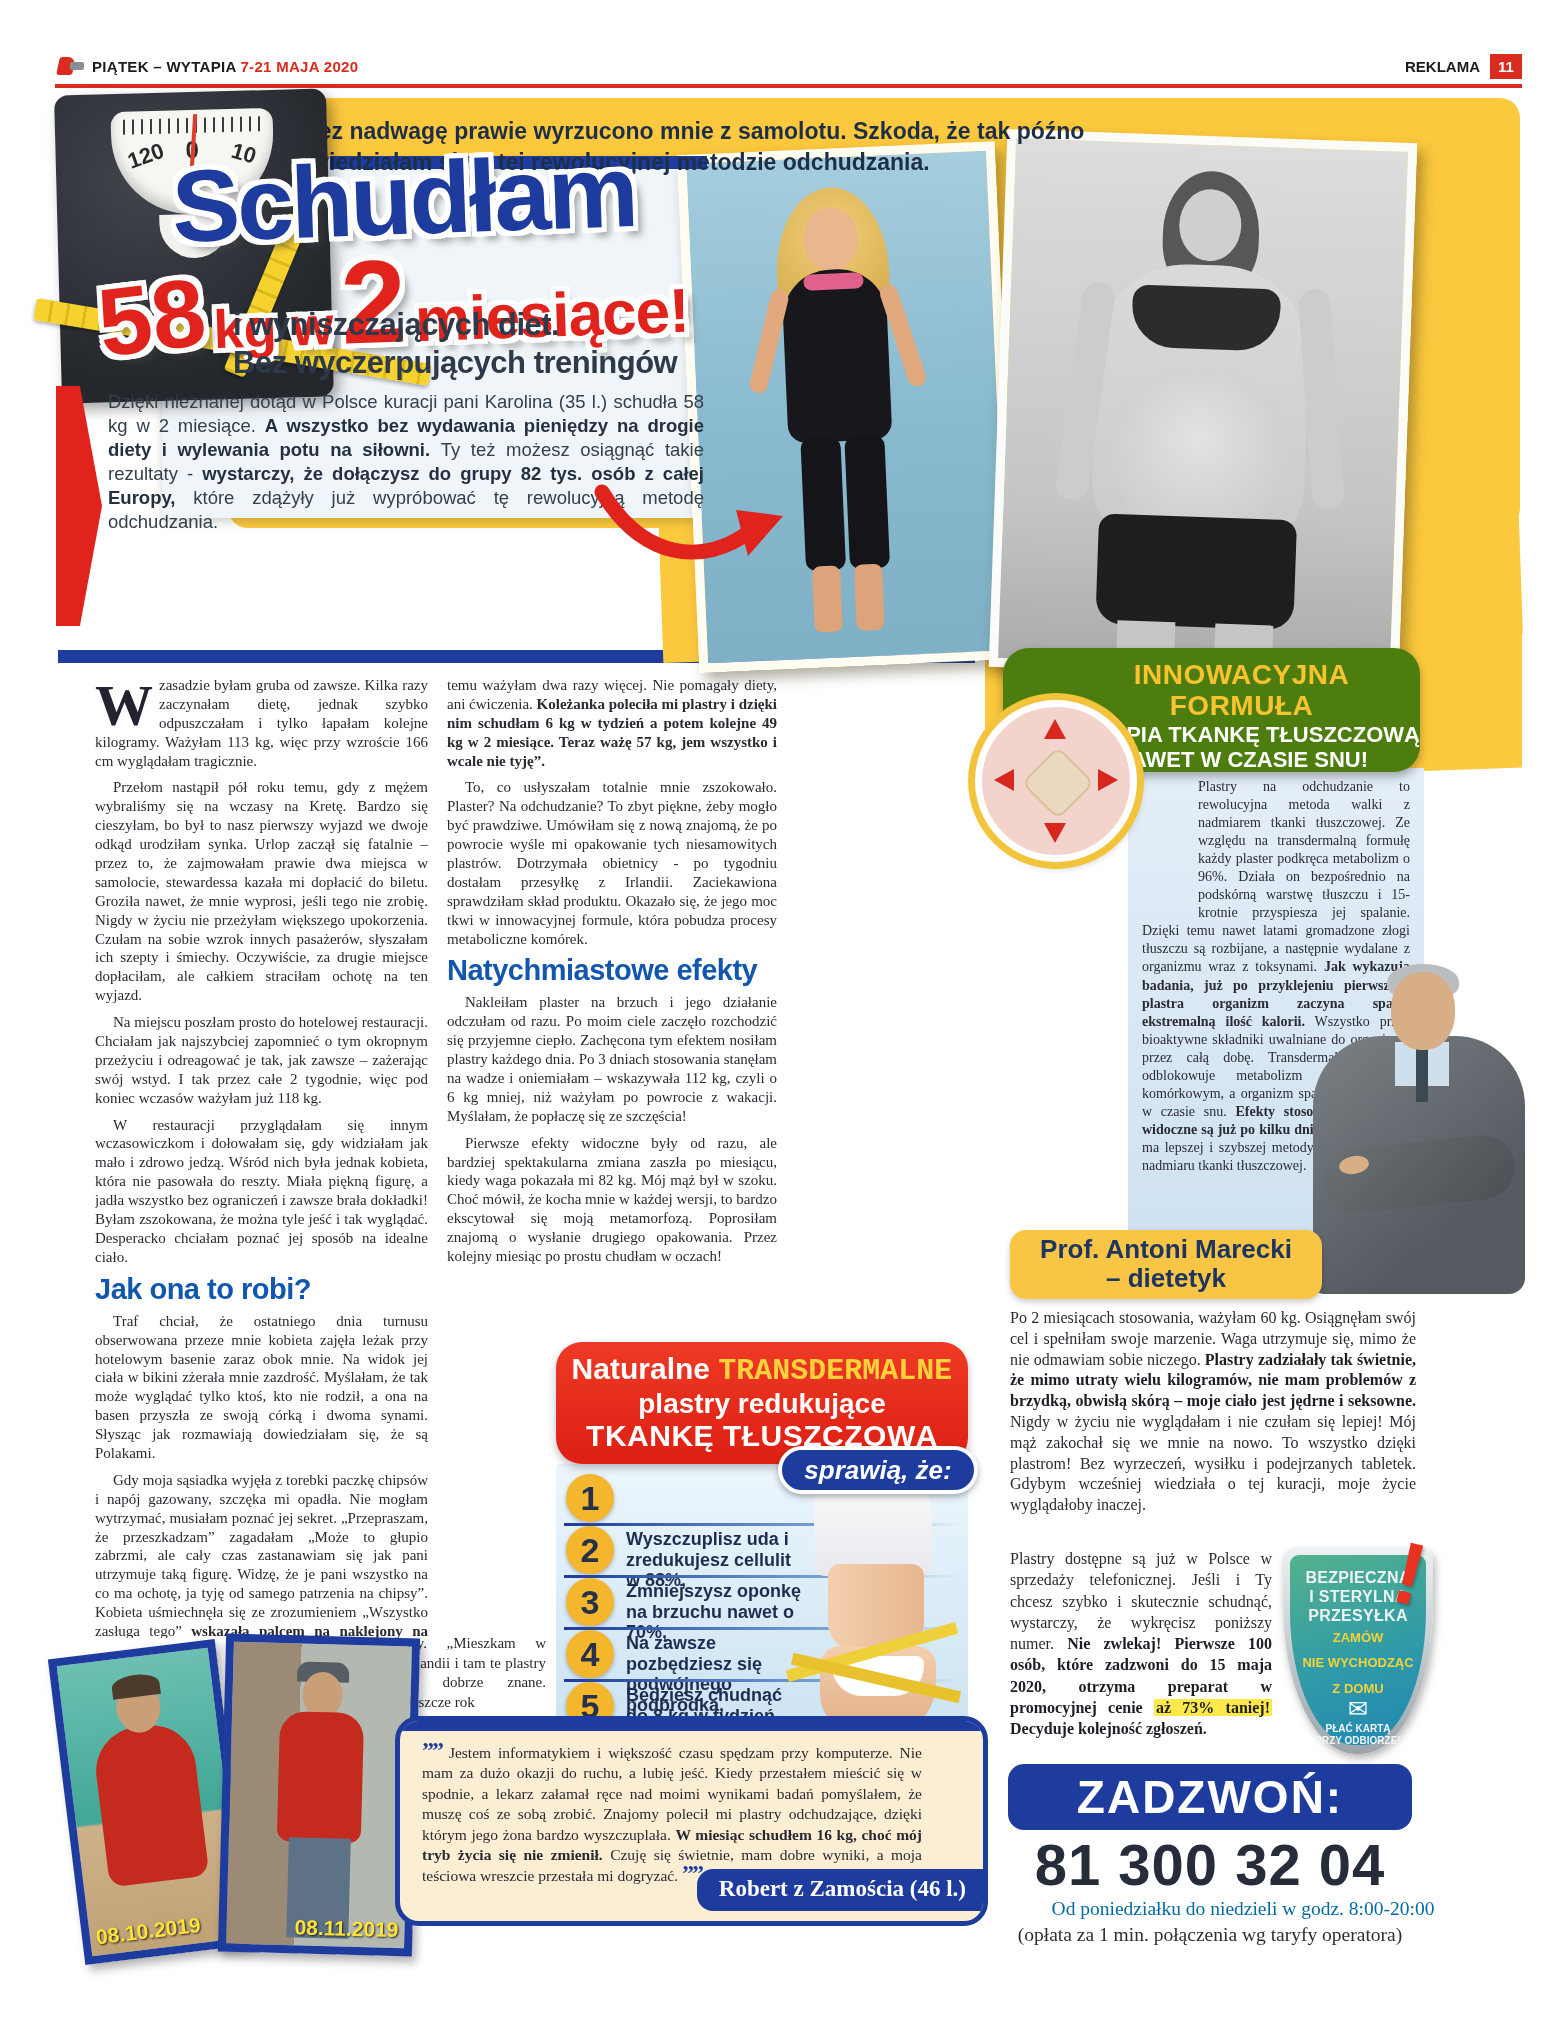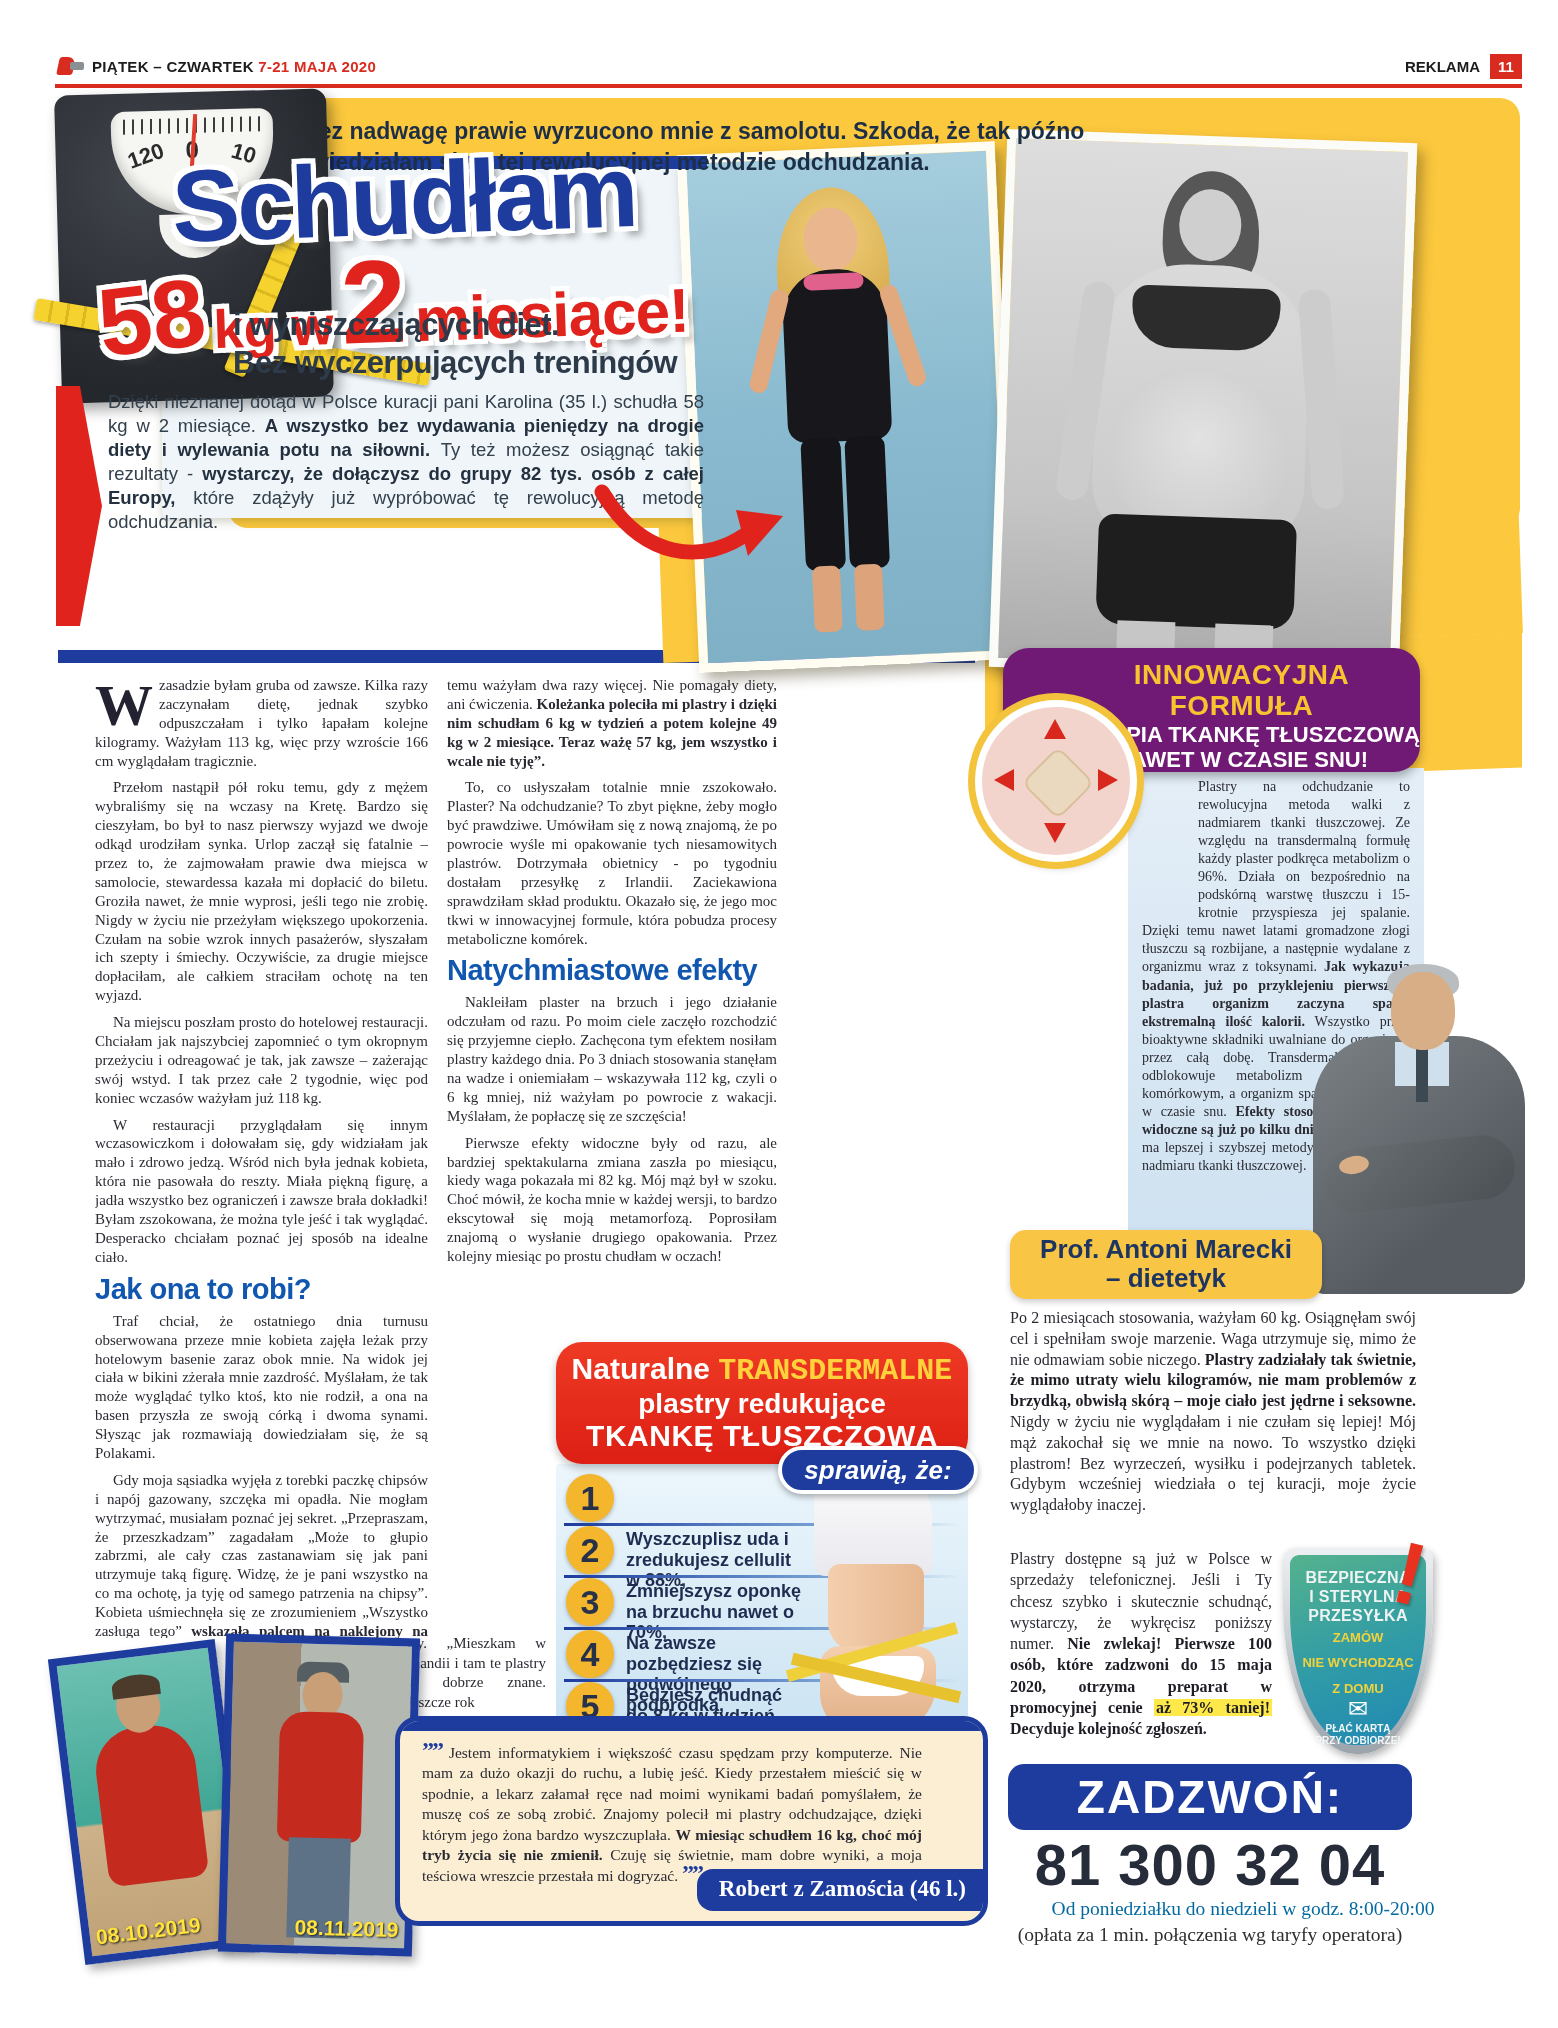--- a/index.html
+++ b/index.html
@@ -147,21 +147,21 @@
                border-radius:24px;z-index:5;overflow:hidden;}
   .testimonial .topband{position:absolute;left:0;top:0;width:100%;height:10px;background:#1d3c9e;}
   .t-quote{position:absolute;left:22px;top:22px;width:500px;font:400 15.5px/1.32 "Liberation Serif",serif;
            color:#2a2a33;text-align:justify;}
   .q-mark{font:700 24px/0.6 "Liberation Serif",serif;color:#1d3c9e;letter-spacing:-2px;}
   .t-attr{position:absolute;right:-5px;bottom:10px;background:#1d3c9e;border-radius:16px 0 0 16px;padding:7px 22px 9px 22px;
           font:700 23px "Liberation Serif",serif;color:#fff;}
 
   
   .ry-slant{left:985px;top:642px;width:537px;height:135px;background:#fcc83d;transform:skewY(-2deg);z-index:1;}
-  .innov-box{left:1003px;top:648px;width:417px;height:124px;background:#701a75;border-radius:26px;z-index:3;
+  .innov-box{left:1003px;top:648px;width:417px;height:124px;background:#4d7c0f;border-radius:26px;z-index:3;
              box-shadow:0 5px 10px rgba(0,0,0,.3);text-align:center;padding-left:0;}
   .innov-box .i1{margin-top:12px;font:900 28px/1.1 "Liberation Sans",sans-serif;color:#f8c32f;letter-spacing:.5px;padding-left:60px;}
   .innov-box .i2{font:900 22px/1.15 "Liberation Sans",sans-serif;color:#fff;padding-left:60px;}
   .innov-box .i3{font:900 22px/1.15 "Liberation Sans",sans-serif;color:#fff;padding-left:60px;}
   .plaster-circle{left:975px;top:700px;width:148px;height:148px;border-radius:50%;background:#f2d4cd;border:7px solid #fff;
                   box-shadow:0 0 0 7px #f3c43b,3px 5px 8px rgba(0,0,0,.25);z-index:4;}
   .pc-plaster{position:absolute;left:50px;top:50px;width:48px;height:48px;background:#ead9bf;border:2px solid #d9c09a;
               border-radius:10px;transform:rotate(45deg);}
   .pc-a{position:absolute;width:0;height:0;}
   .pc-up{left:62px;top:12px;border-left:11px solid transparent;border-right:11px solid transparent;border-bottom:20px solid #d8281e;}
@@ -217,21 +217,21 @@
 </head>
 <body>
 
 <div class="page">
 
   <div class="abs hdr-logo">
       <div class="l1"></div>
       <div class="l2"></div>
     </div>
   <div class="abs hdr-edition">
-    <span>PIĄTEK – CZWARTEK </span><span class="date">7-21 MAJA 2020</span>
+    <span>PIĄTEK – WYTAPIA </span><span class="date">7-21 MAJA 2020</span>
   </div>
   <div class="abs hdr-reklama">REKLAMA</div>
   <div class="abs hdr-page">11</div>
   <div class="abs hdr-rule"></div>
 
   <div class="abs hero-yellow"></div>
   <div class="abs hero-yellow2"></div>
   <div class="abs hero-card"></div>
   <div class="abs hero-topbar"></div>
 

